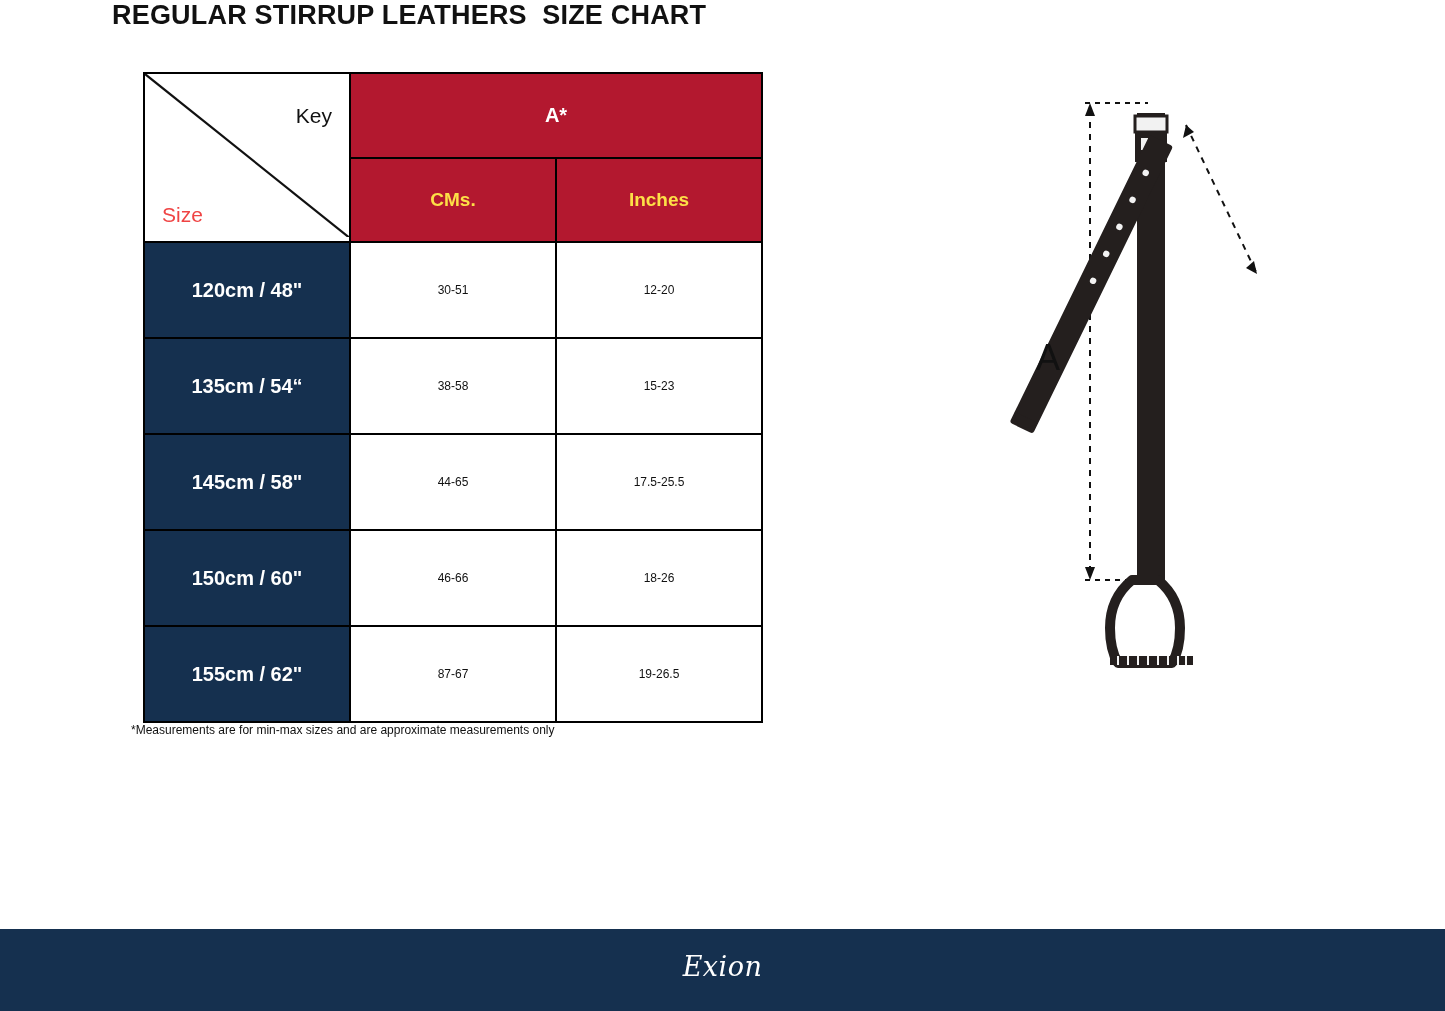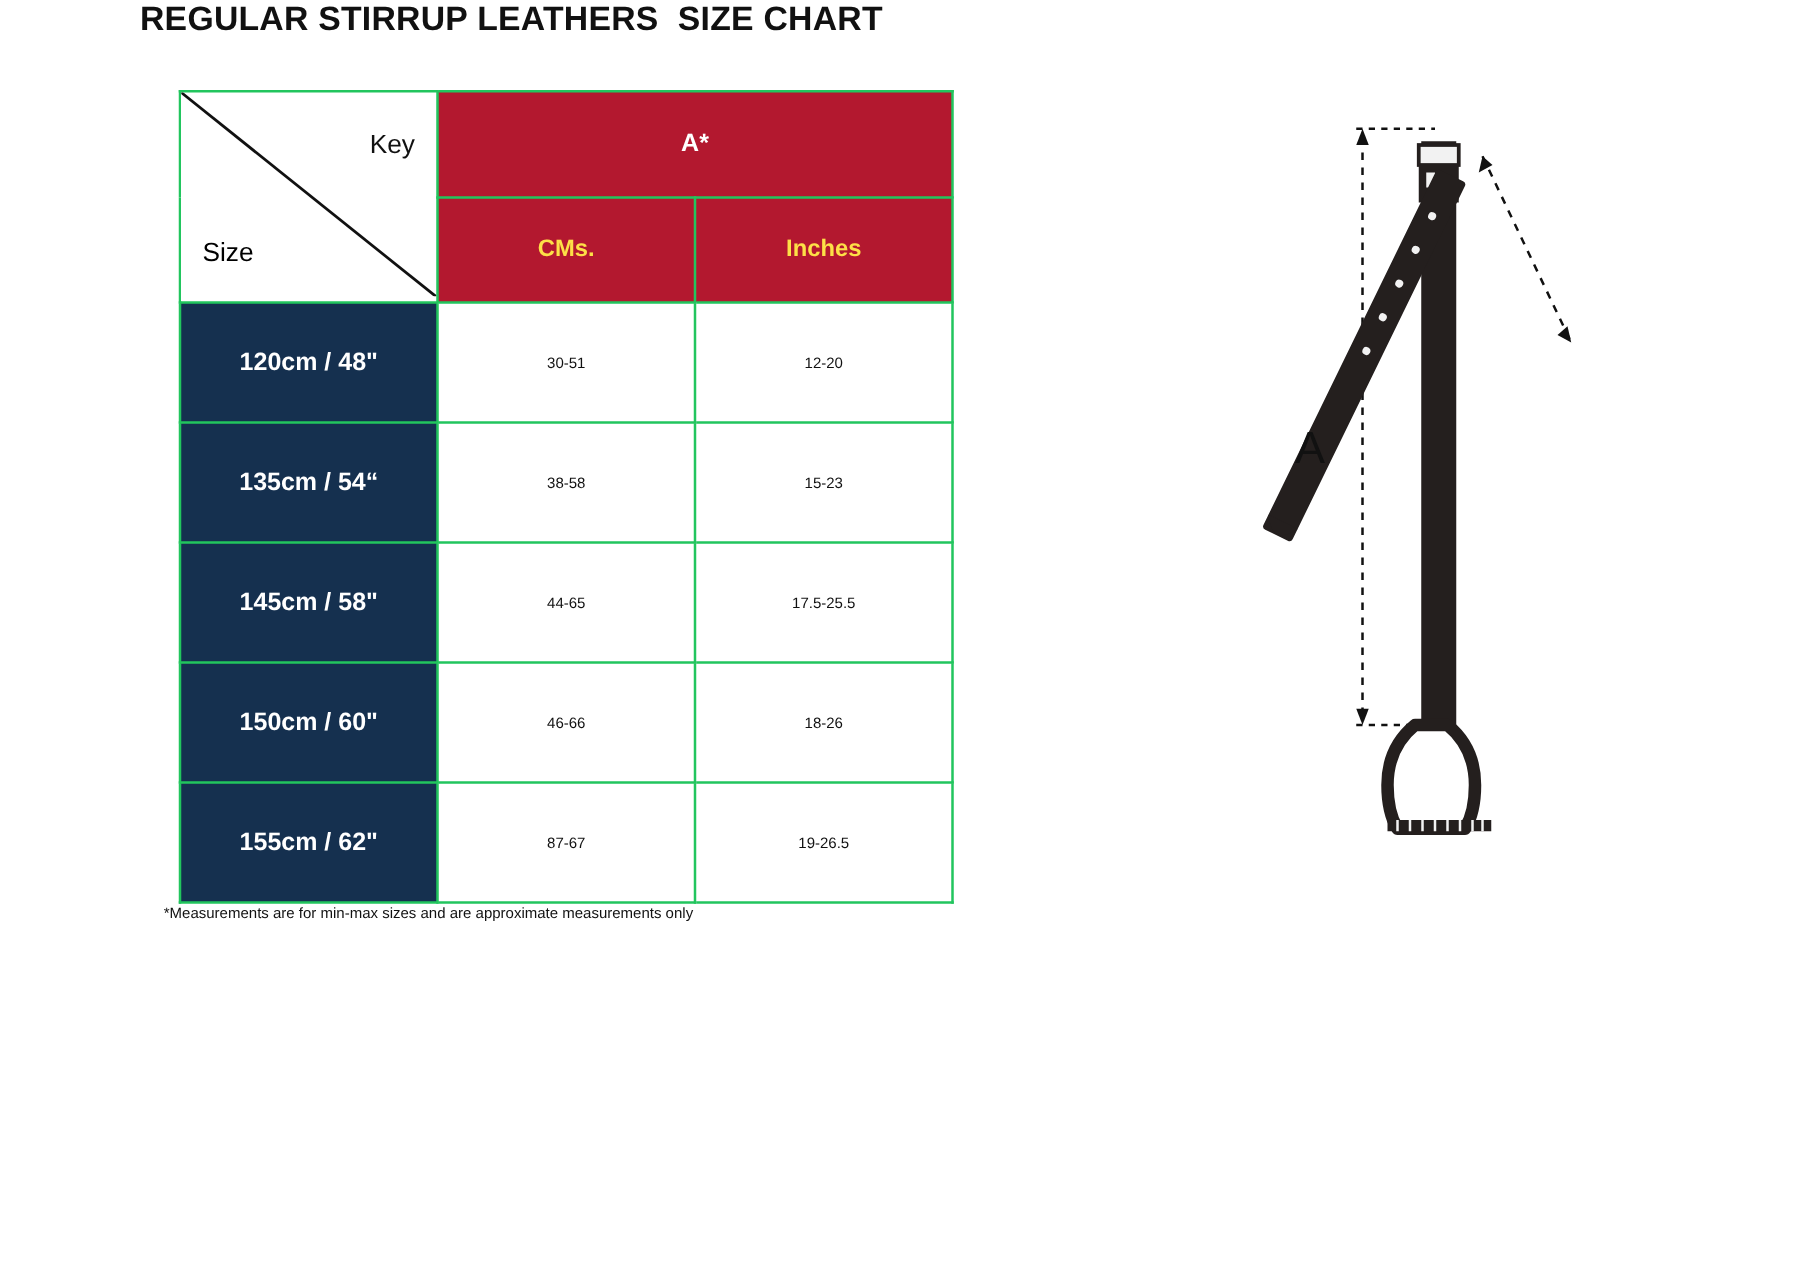--- a/index.html
+++ b/index.html
@@ -36,21 +36,21 @@
 
   
   .size-table {
     position: absolute;
     left: 143px;
     top: 72px;
     border-collapse: collapse;
     table-layout: fixed;
   }
   .size-table td, .size-table th {
-    border: 2px solid #22c55e;
+    border: 2px solid #000000;
     padding: 0;
     text-align: center;
     vertical-align: middle;
   }
   .col-key   { width: 206px; }
   .col-cm    { width: 206px; }
   .col-in    { width: 206px; }
 
   .corner-cell {
     height: 165px;
@@ -64,23 +64,23 @@
   .corner-key {
     position: absolute;
     right: 17px;
     top: 30px;
     font-size: 21px;
     color: #111111;
   }
   .corner-size {
     position: absolute;
     left: 17px;
-    bottom: 26px;
+    bottom: 14px;
     font-size: 21px;
-    color: #000000;
+    color: #ef4444;
   }
 
   .hdr-a {
     background: #b3182f;
     color: #ffffff;
     font-size: 20px;
     font-weight: bold;
     height: 83px;
   }
   .hdr-sub {
@@ -265,14 +265,17 @@
         <line x1="228" y1="576" x2="228" y2="585"></line>
         <line x1="238" y1="576" x2="238" y2="585"></line>
         <line x1="248" y1="576" x2="248" y2="585"></line>
         <line x1="256" y1="576" x2="256" y2="585"></line>
       </g>
     </svg>
     <span class="diagram-label-a">A</span>
   </div>
 
 
+  <div class="footer">
+    <div class="brand">Exion</div>
+  </div>
 
 </div>
 
 </body></html>

